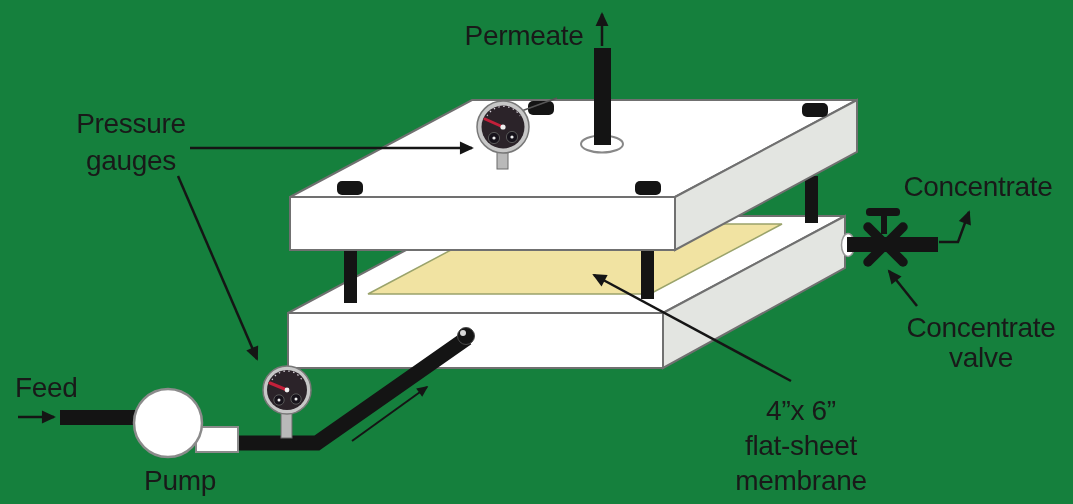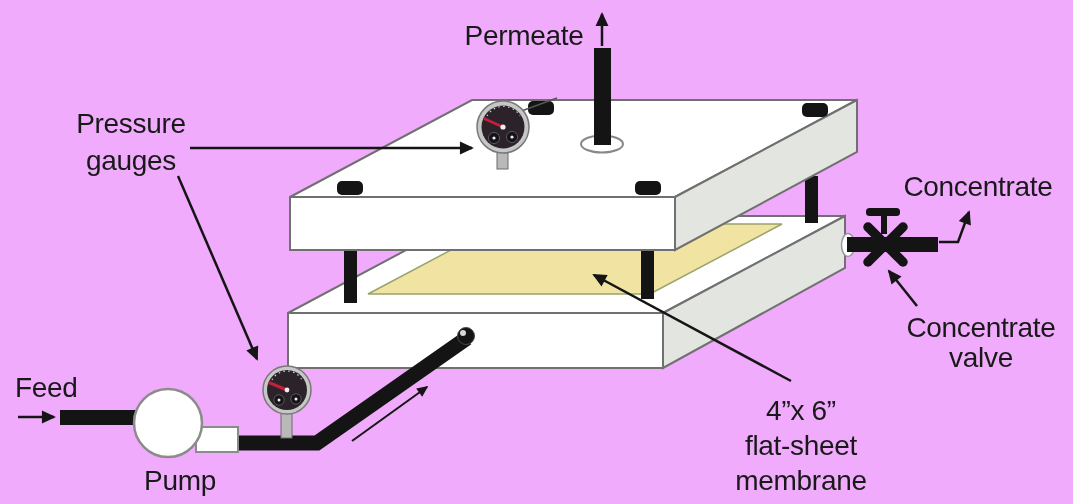--- a/index.html
+++ b/index.html
@@ -1,16 +1,16 @@
 <!DOCTYPE html>
 <html><head>
 <meta charset="utf-8">
 <style>
   html,body{margin:0;padding:0;background:#ffffff;}
-  .stage{position:relative;width:1073px;height:504px;background:#f0abfc;overflow:hidden;}
+  .stage{position:relative;width:1073px;height:504px;background:#15803d;overflow:hidden;}
   svg{display:block;}
   .lbl{font-family:"Liberation Sans",sans-serif;font-size:28px;fill:#191919;text-anchor:middle;letter-spacing:-0.3px;}
   .lbl-start{text-anchor:start;}
   .face{fill:#ffffff;stroke:#707070;stroke-width:2;}
   .side{fill:#e3e5e1;stroke:#707070;stroke-width:2;}
   .pipe{fill:#141414;}
   .post{fill:#141414;}
   .bolt{fill:#141414;}
   .arrow{stroke:#151515;stroke-width:2.5;fill:none;}
   .arrow-thin{stroke:#151515;stroke-width:2;fill:none;}

